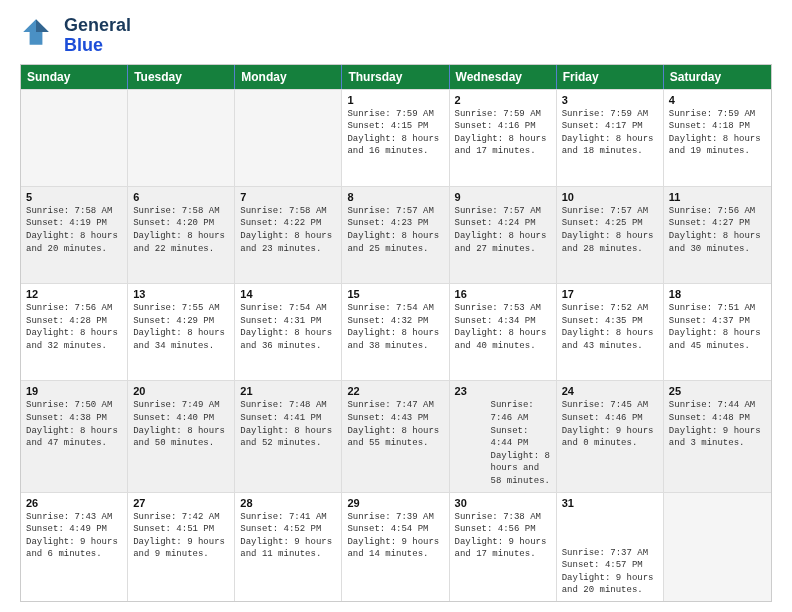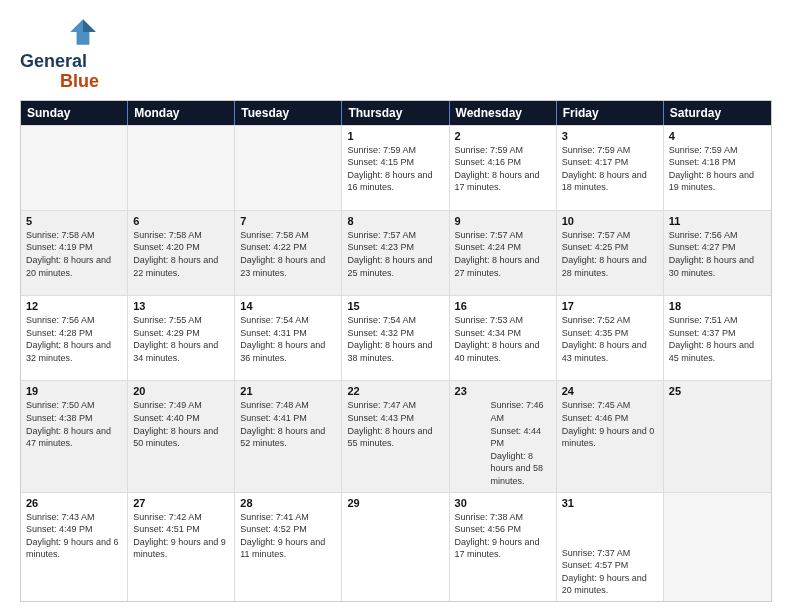--- a/index.html
+++ b/index.html
@@ -18,33 +18,31 @@
       flex-direction: column;
     }
     .header {
       display: flex;
       justify-content: space-between;
       align-items: flex-start;
       margin-bottom: 8px;
     }
     .logo {
       display: flex;
-      align-items: flex-end;
-      gap: 4px;
-      flex-direction: column;
+      align-items: flex-start;
+      gap: 12px;
     }
     .logo-text {
       font-size: 18px;
       font-weight: bold;
       color: #1a3a5c;
       line-height: 1.1;
     }
     .logo-text span {
-      color: #c2410c;
-      margin-left: 40px;
+      color: #1d4ed8;
     }
     .logo-icon {
       width: 32px;
       height: 32px;
     }
     .title-block {
       text-align: right;
     }
     .calendar-title {
       font-size: 32px;
@@ -57,21 +55,21 @@
     }
     .calendar {
       flex: 1;
       display: flex;
       flex-direction: column;
       border: 1px solid #ccc;
     }
     .cal-header-row {
       display: grid;
       grid-template-columns: repeat(7, 1fr);
-      background: #0f172a;
+      background: #15803d;
     }
     .cal-header-cell {
       color: #fff;
       font-weight: bold;
       font-size: 12px;
       padding: 5px 6px;
       text-align: left;
       border-right: 1px solid #5580cc;
     }
     .cal-header-cell:last-child {
@@ -110,20 +108,21 @@
     .day-num {
       font-size: 11px;
       font-weight: bold;
       margin-bottom: 2px;
       color: #111;
     }
     .cell-text {
       font-size: 9px;
       line-height: 1.4;
       color: #333;
+      font-family: Liberation Mono, monospace;
     }
   </style>
 </head>
 <body>
 
 <div class="page">
   <div class="header">
     <div class="logo">
       <svg class="logo-icon" viewBox="0 0 40 40">
         <polygon points="20,4 36,20 28,20 28,36 12,36 12,20 4,20" fill="#4a90c4"></polygon>
@@ -136,22 +135,22 @@
     </div>
     <div class="title-block">
       <div class="calendar-title"></div>
       <div class="calendar-subtitle"></div>
     </div>
   </div>
 
   <div class="calendar">
     <div class="cal-header-row" id="header-row">
         <div class="cal-header-cell">Sunday</div>
+        <div class="cal-header-cell">Tuesday</div>
         <div class="cal-header-cell">Monday</div>
-        <div class="cal-header-cell">Tuesday</div>
         <div class="cal-header-cell">Thursday</div>
         <div class="cal-header-cell">Wednesday</div>
         <div class="cal-header-cell">Friday</div>
         <div class="cal-header-cell">Saturday</div>
       </div>
     <div class="cal-body" id="cal-body">
         <div class="cal-row">
           <div class="cal-cell empty"></div>
           <div class="cal-cell empty"></div>
           <div class="cal-cell empty"></div>
@@ -300,20 +299,23 @@
 Daylight: 8 hours and 58 minutes.</div>
           </div>
           <div class="cal-cell shaded">
             <div class="day-num">24</div>
             <div class="cell-text" style="white-space: pre-line;">Sunrise: 7:45 AM
 Sunset: 4:46 PM
 Daylight: 9 hours and 0 minutes.</div>
           </div>
           <div class="cal-cell shaded">
             <div class="day-num">25</div>
+            <div class="cell-text" style="white-space: pre-line;">Sunrise: 7:44 AM
+Sunset: 4:48 PM
+Daylight: 9 hours and 3 minutes.</div>
           </div>
         </div>
         <div class="cal-row">
           <div class="cal-cell">
             <div class="day-num">26</div>
             <div class="cell-text" style="white-space: pre-line;">Sunrise: 7:43 AM
 Sunset: 4:49 PM
 Daylight: 9 hours and 6 minutes.</div>
           </div>
           <div class="cal-cell">
@@ -323,20 +325,23 @@
 Daylight: 9 hours and 9 minutes.</div>
           </div>
           <div class="cal-cell">
             <div class="day-num">28</div>
             <div class="cell-text" style="white-space: pre-line;">Sunrise: 7:41 AM
 Sunset: 4:52 PM
 Daylight: 9 hours and 11 minutes.</div>
           </div>
           <div class="cal-cell">
             <div class="day-num">29</div>
+            <div class="cell-text" style="white-space: pre-line;">Sunrise: 7:39 AM
+Sunset: 4:54 PM
+Daylight: 9 hours and 14 minutes.</div>
           </div>
           <div class="cal-cell">
             <div class="day-num">30</div>
             <div class="cell-text" style="white-space: pre-line;">Sunrise: 7:38 AM
 Sunset: 4:56 PM
 Daylight: 9 hours and 17 minutes.</div>
           </div>
           <div class="cal-cell">
             <div class="day-num">31</div>
             <div class="cell-text" style="white-space: pre-line; margin-top: 36px;">Sunrise: 7:37 AM

